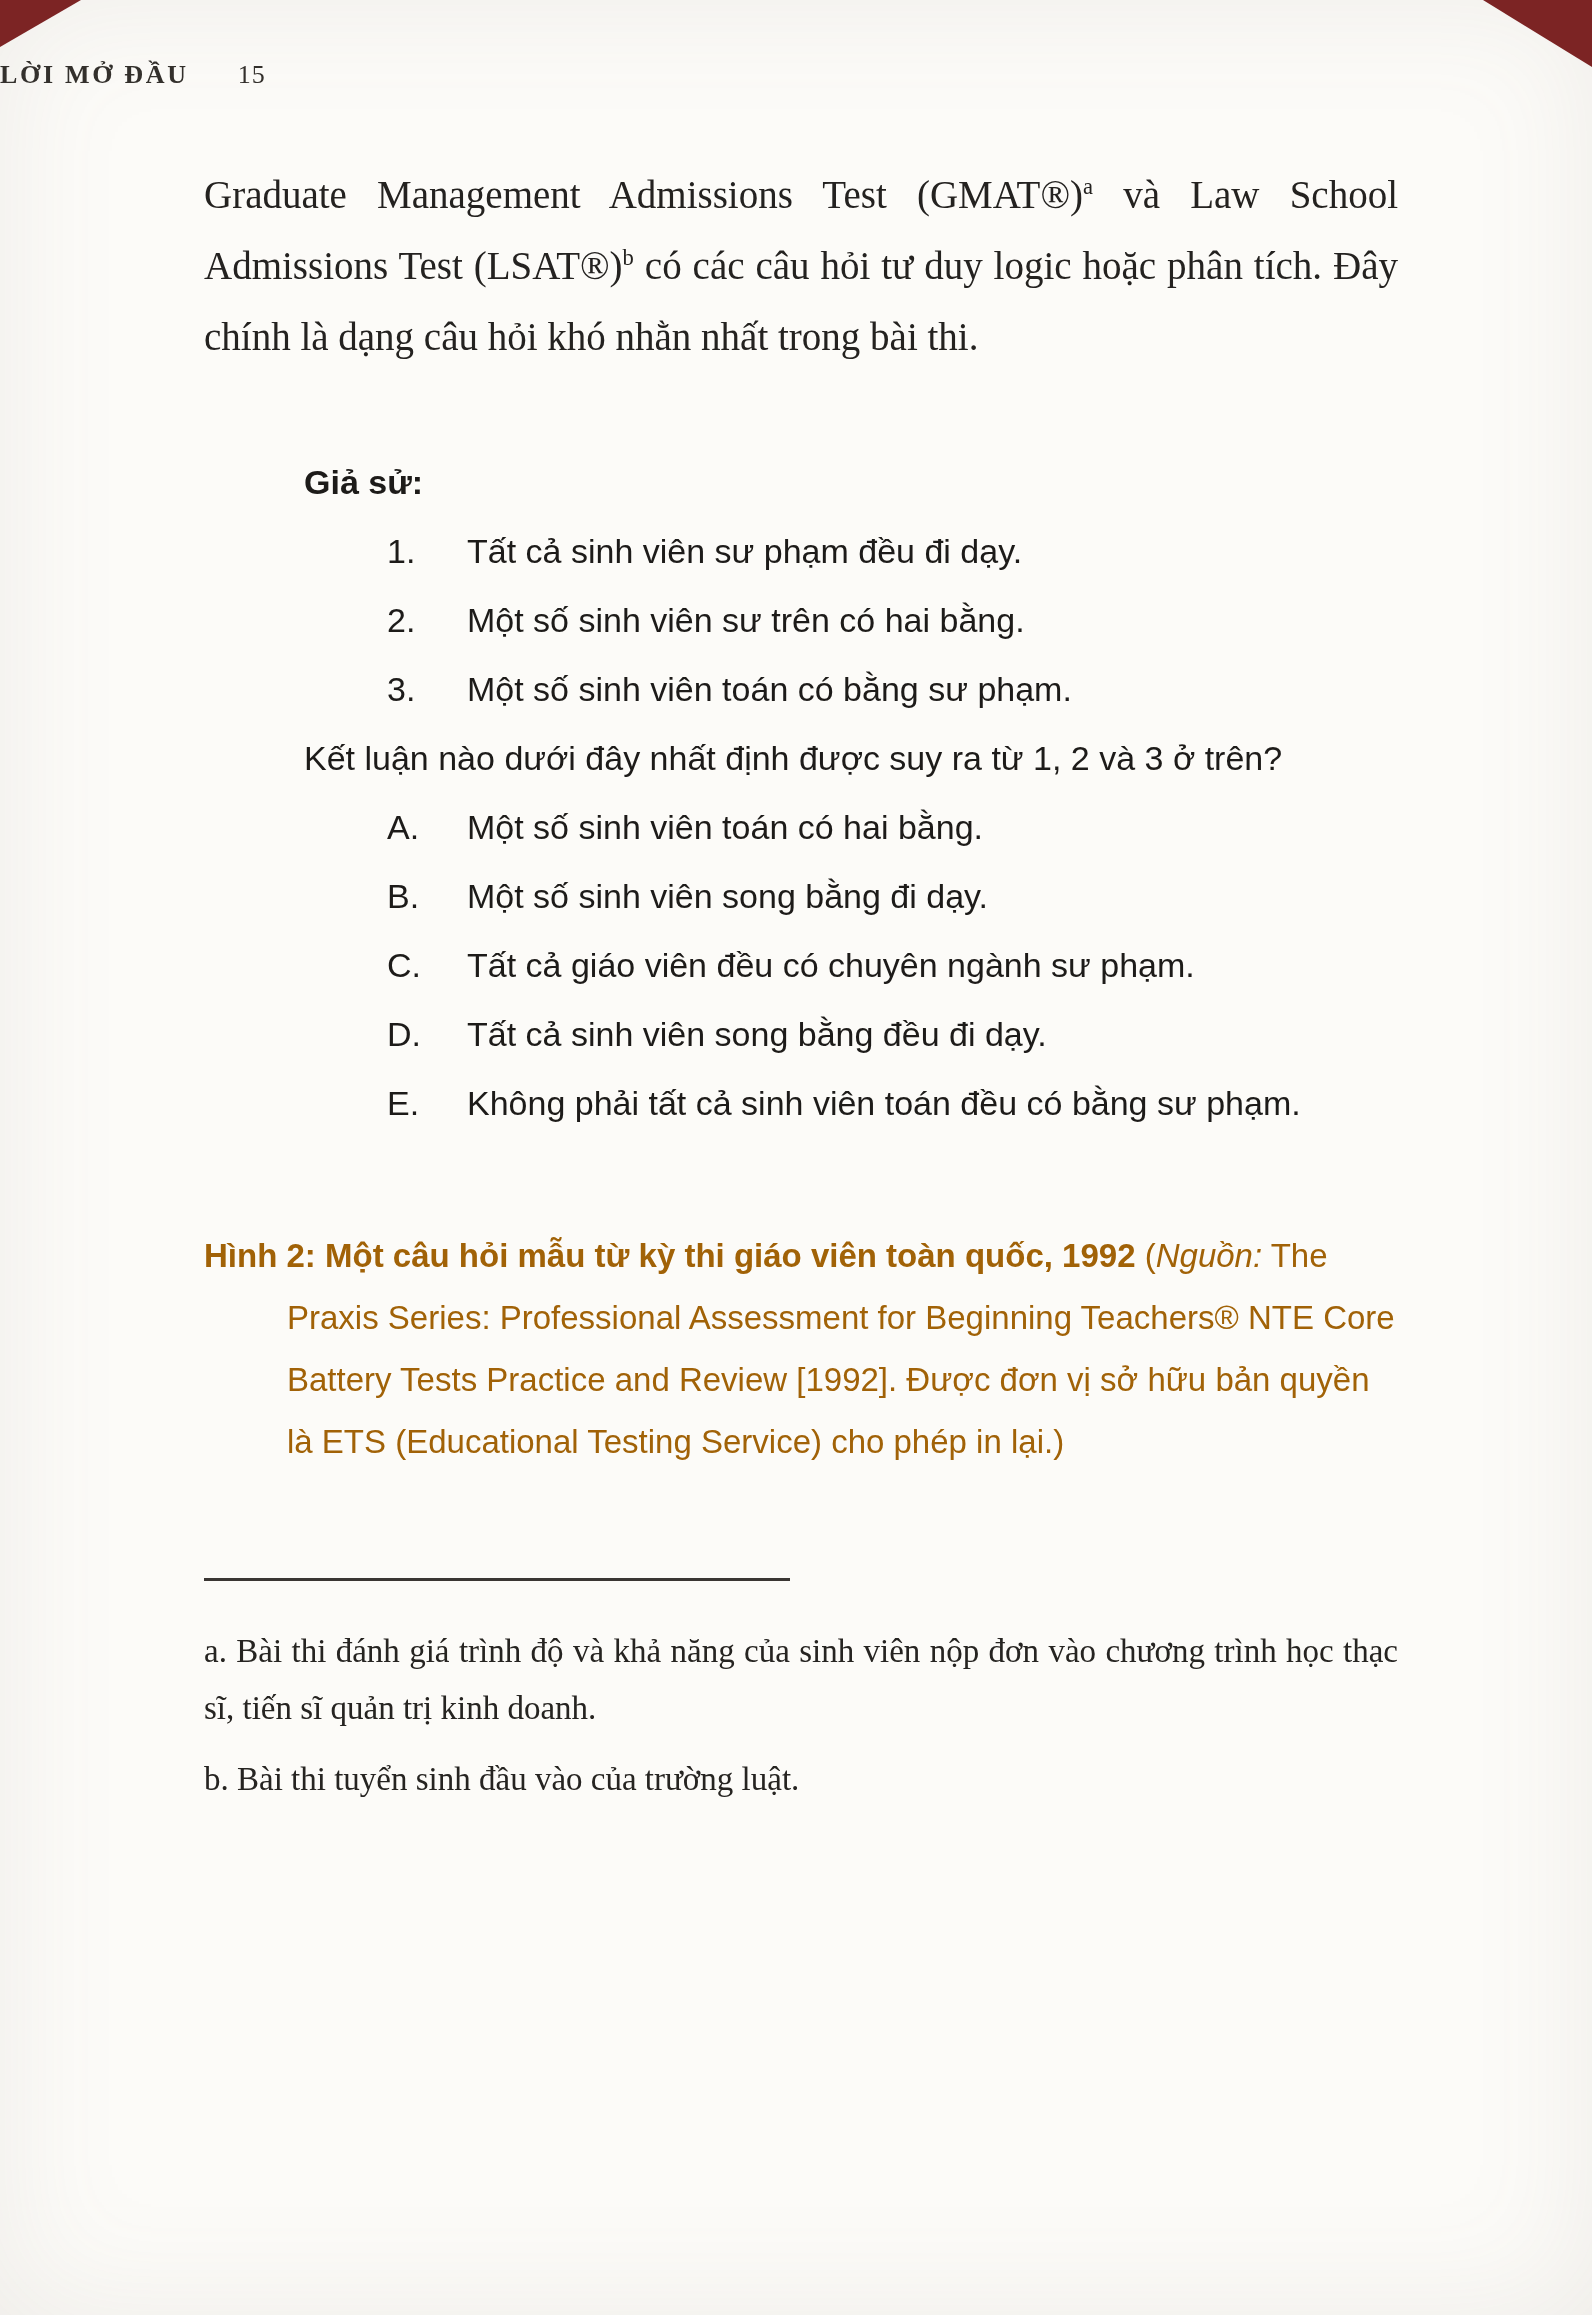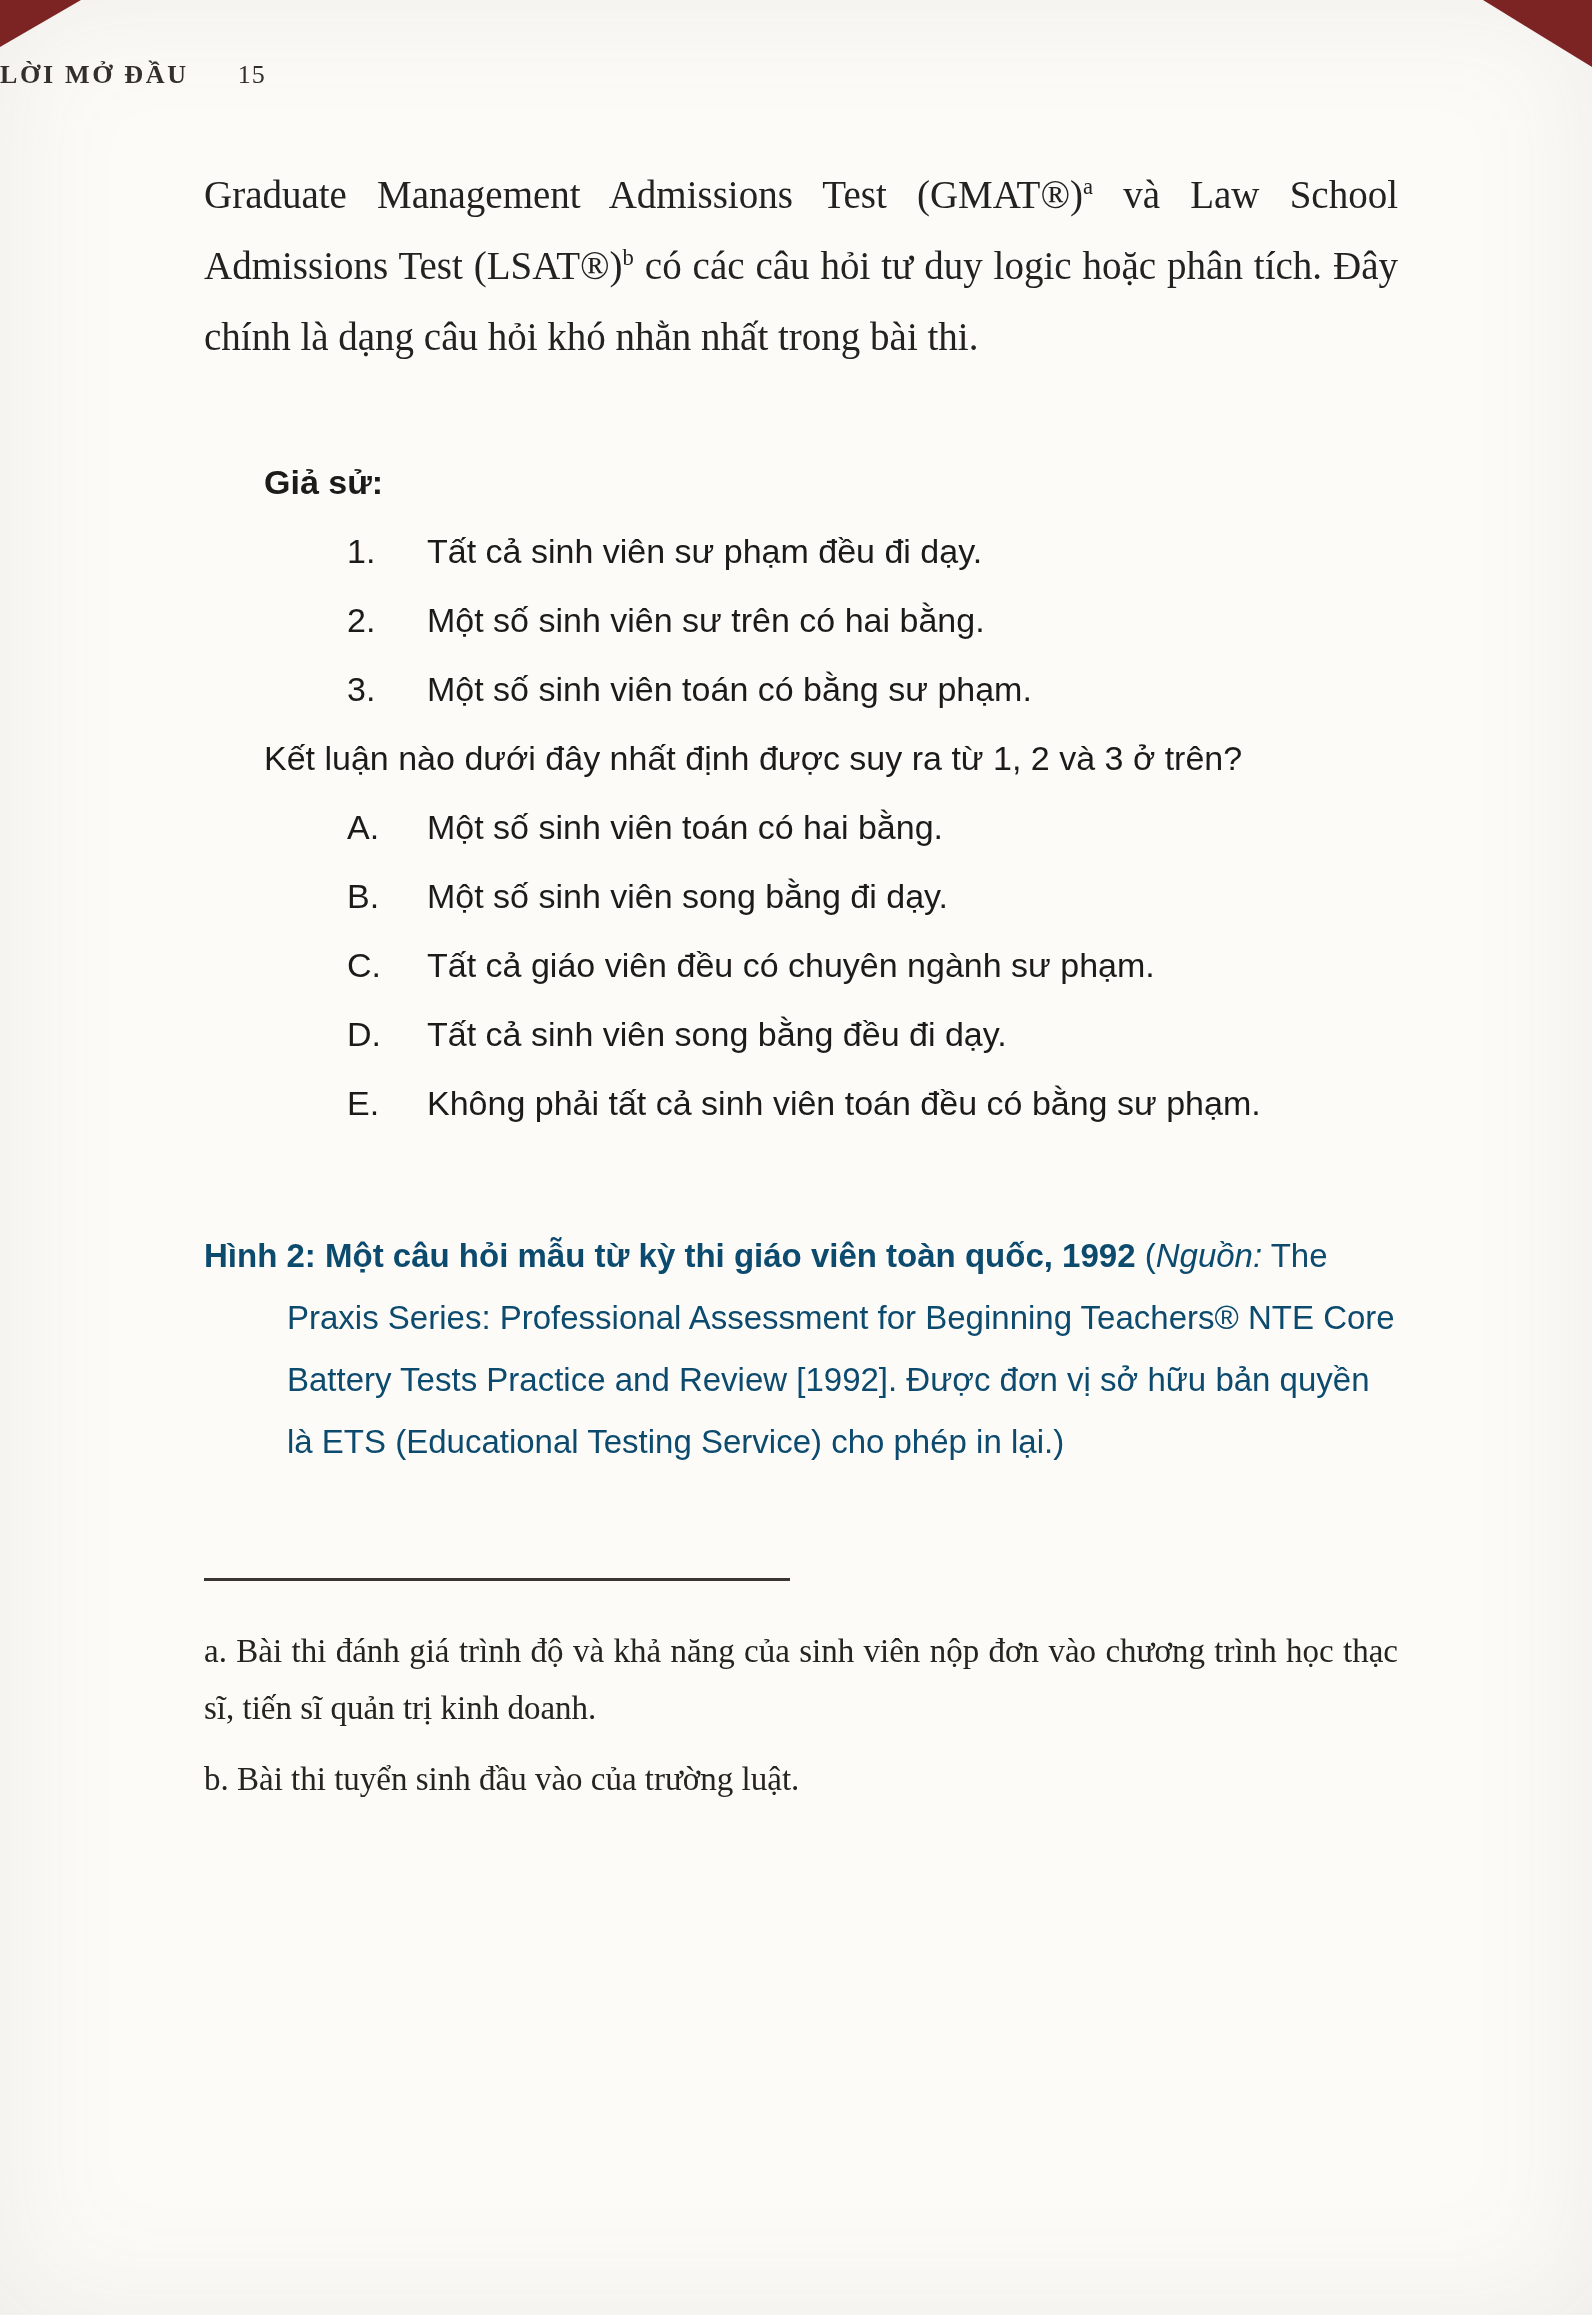--- a/index.html
+++ b/index.html
@@ -39,38 +39,38 @@
     color: #242220;
     text-align: justify;
     margin: 0;
   }
   .p1 { margin-top: 69px; }
   .p2 { margin-top: 23.5px; text-indent: 101px; }
   sup { font-size: 0.58em; line-height: 0; vertical-align: super; }
 
   .question {
     margin-top: 76px;
-    margin-left: 60px;
+    margin-left: 100px;
     font-family: "Liberation Sans", sans-serif;
     font-size: 34px;
     color: #1d1b19;
   }
   .q-row  { line-height: 69px; }
   .q-label { font-weight: 700; }
   .q-item { display: flex; margin-left: 83px; }
   .q-num  { width: 80px; flex: 0 0 80px; }
   .q-text { flex: 1; }
   .q-stem { font-weight: 400; }
 
   .caption {
     margin: 87px 0 0 0;
     font-family: "Liberation Sans", sans-serif;
     font-size: 33px;
     line-height: 62px;
-    color: #0c4a6e;
+    color: #a16207;
     padding-left: 83px;
     text-indent: -83px;
   }
   .cap-bold   { font-weight: 700; }
   .cap-italic { font-style: italic; }
 
   .footnotes { margin-top: 105px; }
   .foot-rule {
     width: 586px;
     height: 2.7px;

